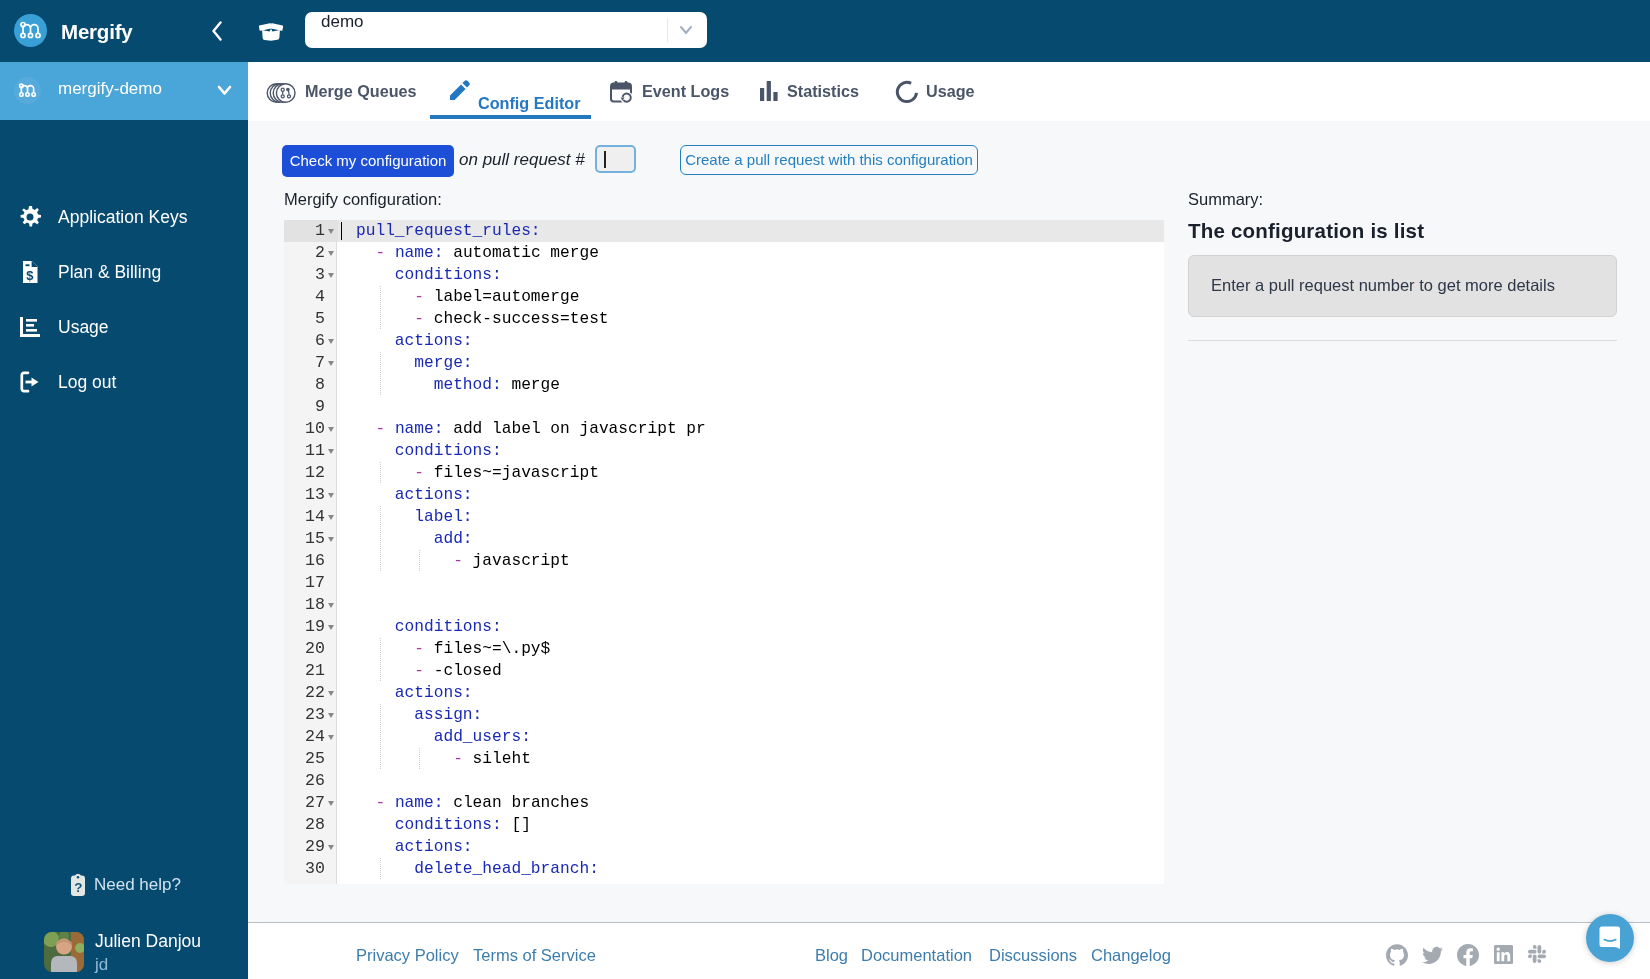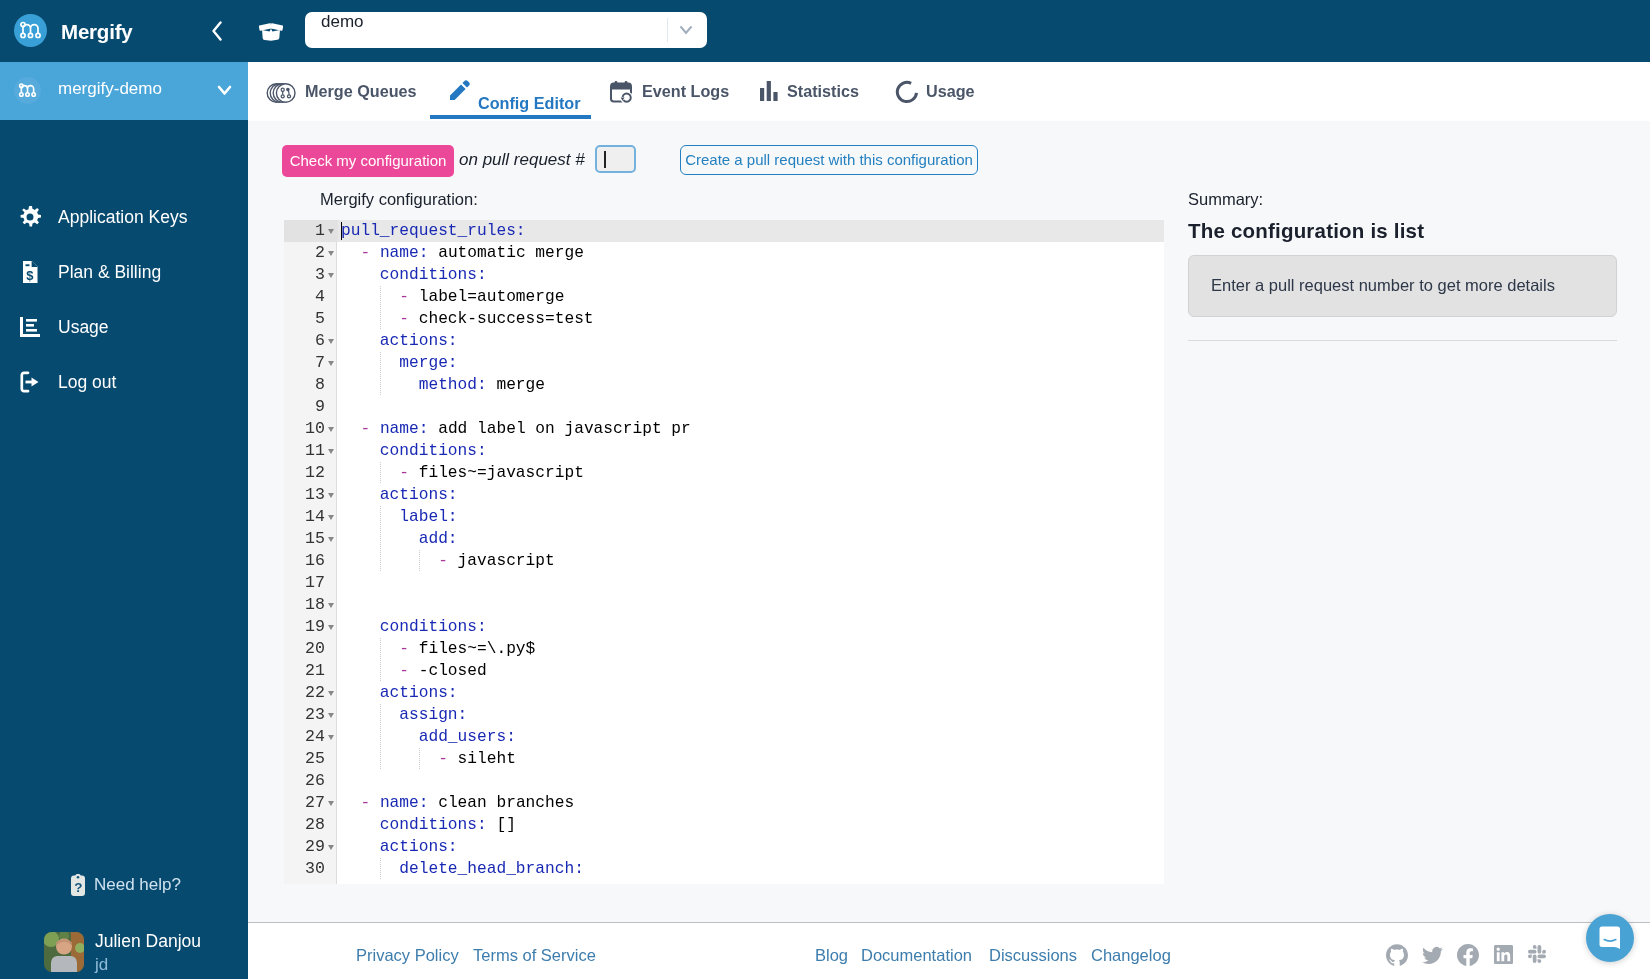--- a/index.html
+++ b/index.html
@@ -35,34 +35,34 @@
 #userrow .nm { position:absolute; left:51px; top:1px; color:#fff; font-size:17.5px; white-space:nowrap; }
 #userrow .jd { position:absolute; left:51px; top:25px; color:#8fbcd9; font-size:17px; }
 
 #tabrow { position:absolute; left:248px; top:62px; width:1402px; height:59px; background:#fff; }
 .tab { position:absolute; top:0; height:59px; }
 .tab .ic { position:absolute; top:18px; left:0; }
 .tab .tx { position:absolute; top:20px; font-size:16.2px; font-weight:600; color:#4a5568; white-space:nowrap; }
 .tab.active .tx { color:#2478c1; }
 #underline { position:absolute; left:182px; top:53px; width:161px; height:3.5px; background:#2478c1; }
 
-#checkbtn { position:absolute; left:282px; top:145px; width:172px; height:32px; background:#ec4899; border-radius:5px; color:#fff; font-size:15px; text-align:center; line-height:32px; }
+#checkbtn { position:absolute; left:282px; top:145px; width:172px; height:32px; background:#1d4ed8; border-radius:5px; color:#fff; font-size:15px; text-align:center; line-height:32px; }
 #onpr { position:absolute; left:459px; top:150px; font-size:17px; font-style:italic; color:#1a202c; }
 #prnum { position:absolute; left:595px; top:145px; width:41px; height:28px; background:#efefef; border:2px solid #74b2dd; border-radius:5px; }
 #prnum .cur { position:absolute; left:7px; top:4px; width:1.5px; height:17px; background:#222; }
 #createbtn { position:absolute; left:680px; top:145px; width:298px; height:30px; background:transparent; border:1px solid #2580c0; border-radius:6px; color:#2580c0; font-size:15px; text-align:center; line-height:28px; }
-#cfglabel { position:absolute; left:284px; top:190px; font-size:16.5px; color:#1a202c;margin-left:36px; }
+#cfglabel { position:absolute; left:284px; top:190px; font-size:16.5px; color:#1a202c; }
 
 #editor { position:absolute; left:284px; top:220px; width:880px; height:664px; background:#fff; font-family:"Liberation Mono",monospace; font-size:16.2px; }
 #gutter { position:absolute; left:0; top:0; width:53px; height:664px; background:#f4f4f4; border-right:1px solid #dcdcdc; }
 .cl { position:absolute; left:0; width:880px; height:22px; }
 .cl.active { background:#e8e8e8; }
 .cl .ln { position:absolute; left:0; top:0; width:41px; height:22px; text-align:right; color:#333; font-size:16.6px; line-height:22px; }
 .cl .fold { position:absolute; left:44px; top:9px; width:0; height:0; border-left:3.5px solid transparent; border-right:3.5px solid transparent; border-top:5px solid #878787; }
-.cl .code { position:absolute; left:57px; top:0; height:22px; line-height:22px; white-space:pre; color:#000; }
+.cl .code { position:absolute; left:47px; top:0; height:22px; line-height:22px; white-space:pre; color:#000;padding-left:25px; }
 .cl .g4 { position:absolute; left:96px; top:0; width:1px; height:22px; background-image:linear-gradient(#ccc 1px, transparent 1px); background-size:1px 2px; }
 .cl .g8 { position:absolute; left:135px; top:0; width:1px; height:22px; background-image:linear-gradient(#ccc 1px, transparent 1px); background-size:1px 2px; }
 .k { color:#1929b4; }
 .d { color:#a8399b; }
 #cursor { position:absolute; left:57px; top:2px; width:1px; height:18px; background:#000; }
 #sumlbl { position:absolute; left:1188px; top:190px; font-size:16.5px; color:#1a202c; }
 #sumtitle { position:absolute; left:1188px; top:219px; font-size:20.5px; font-weight:600; color:#1a202c; letter-spacing:0.2px; }
 #sumbox { position:absolute; left:1188px; top:255px; width:429px; height:62px; background:#e2e2e2; border:1px solid #d2d2d2; border-radius:6px; }
 #sumbox .tx { position:absolute; left:22px; top:20px; font-size:16.5px; color:#2d3748; }
 #sumdiv { position:absolute; left:1188px; top:340px; width:429px; height:1px; background:#dcdcdc; }

